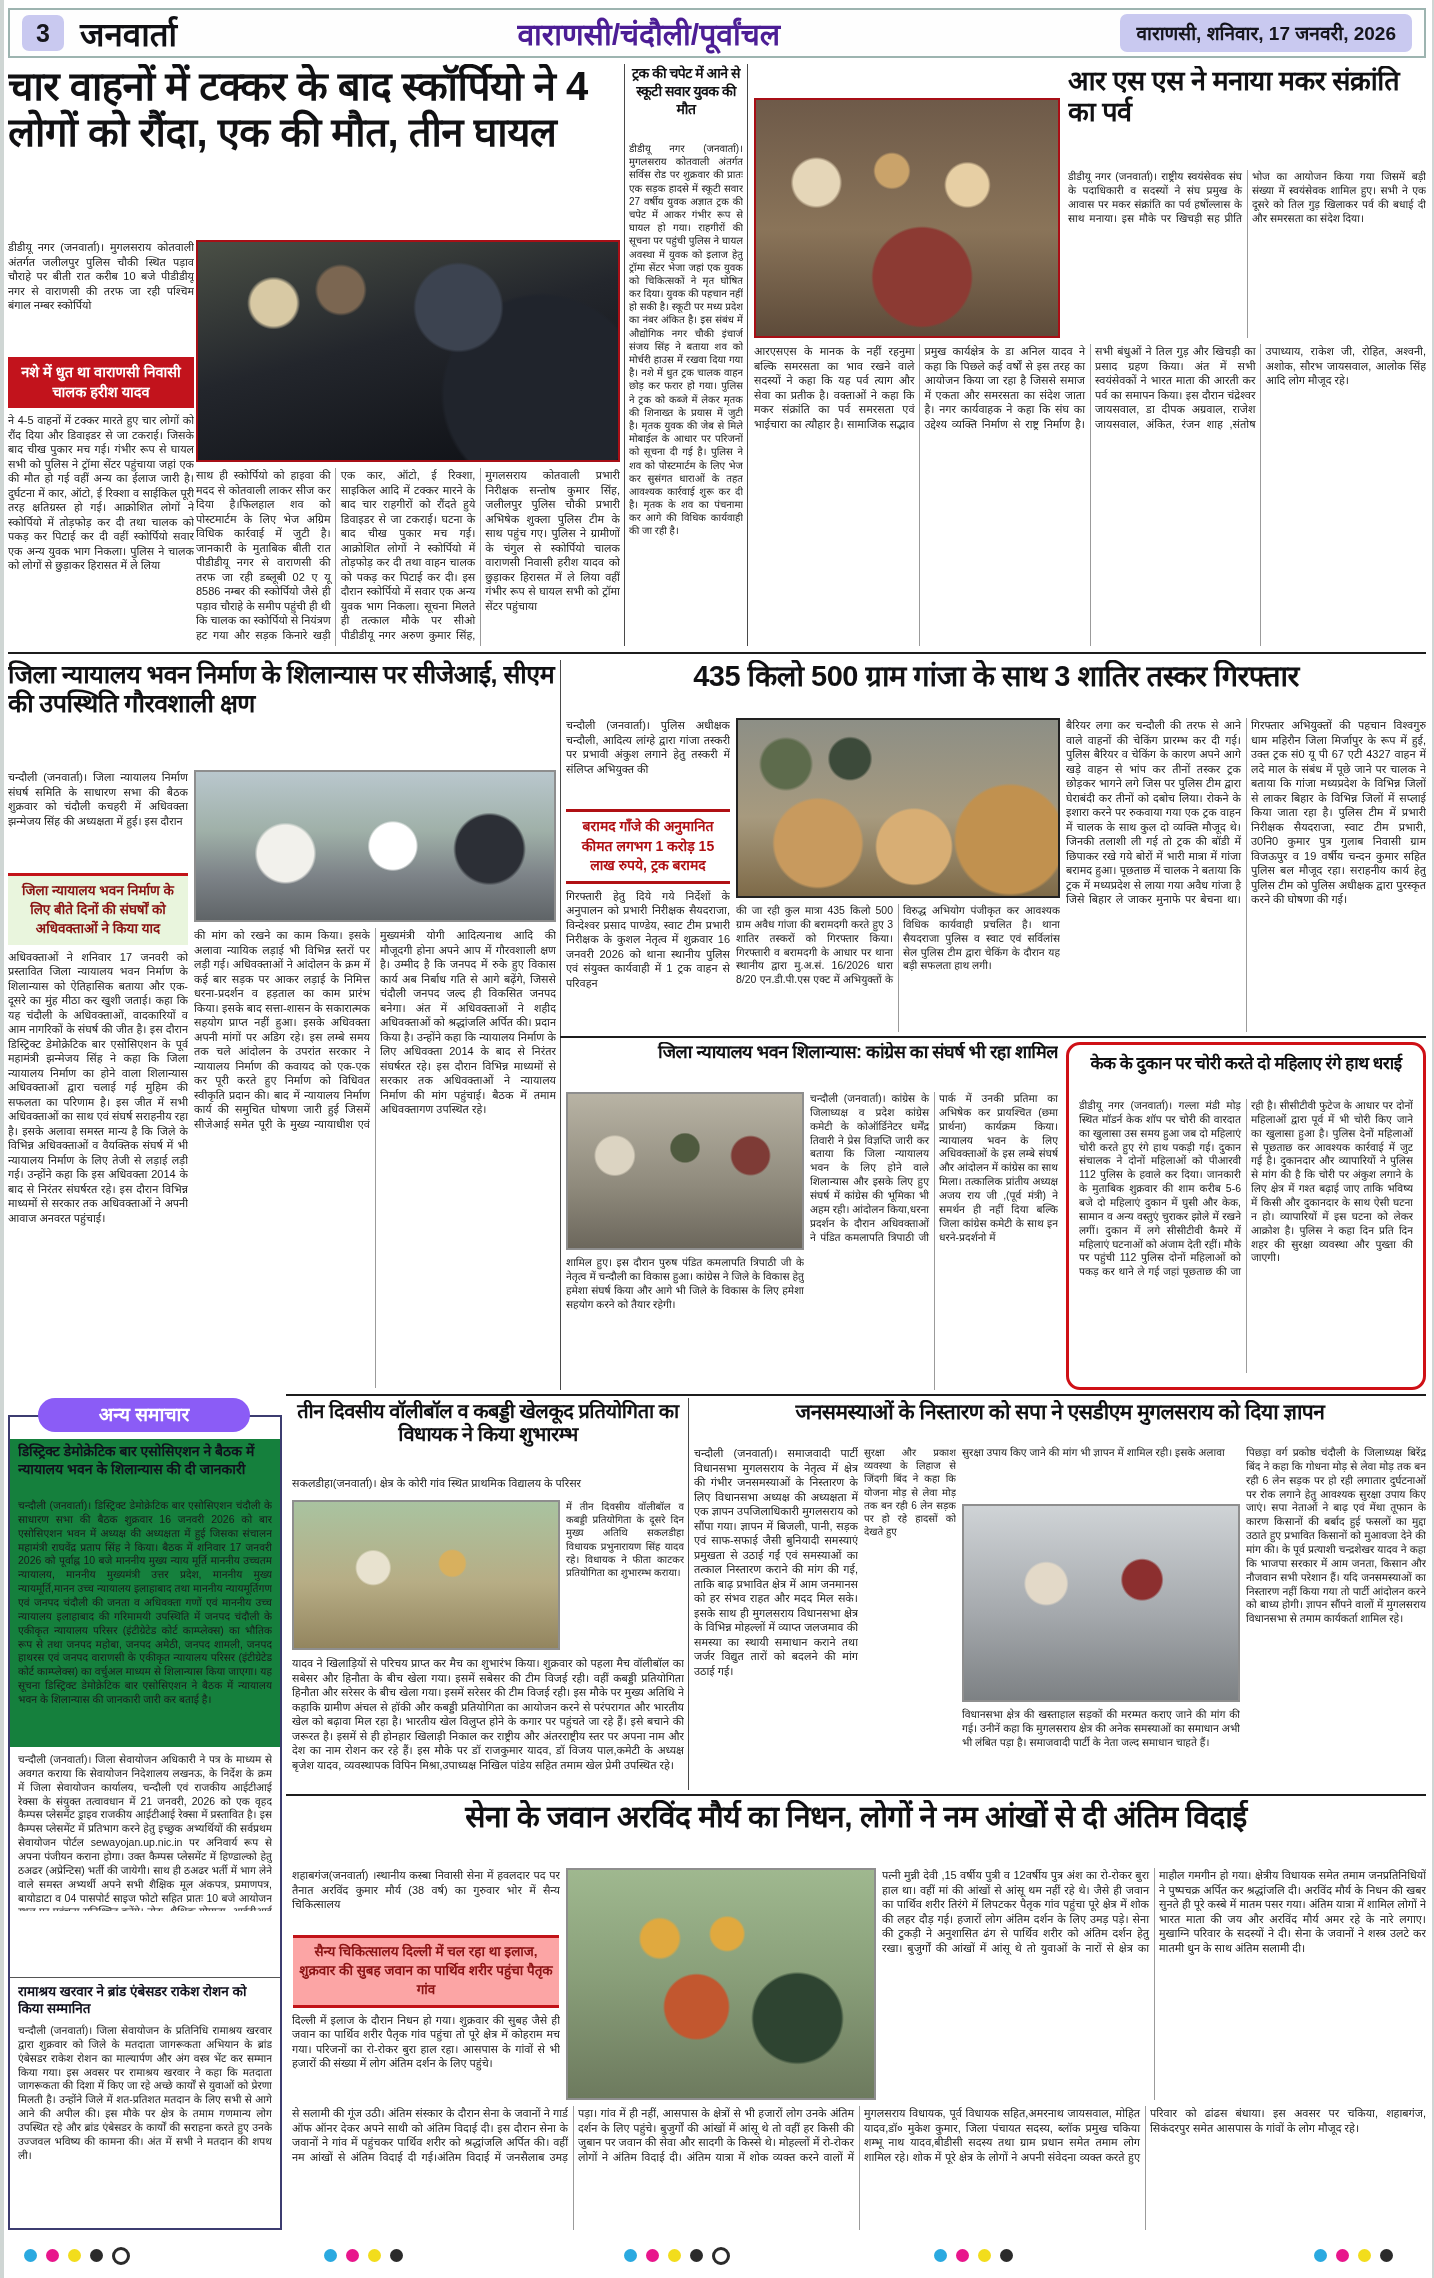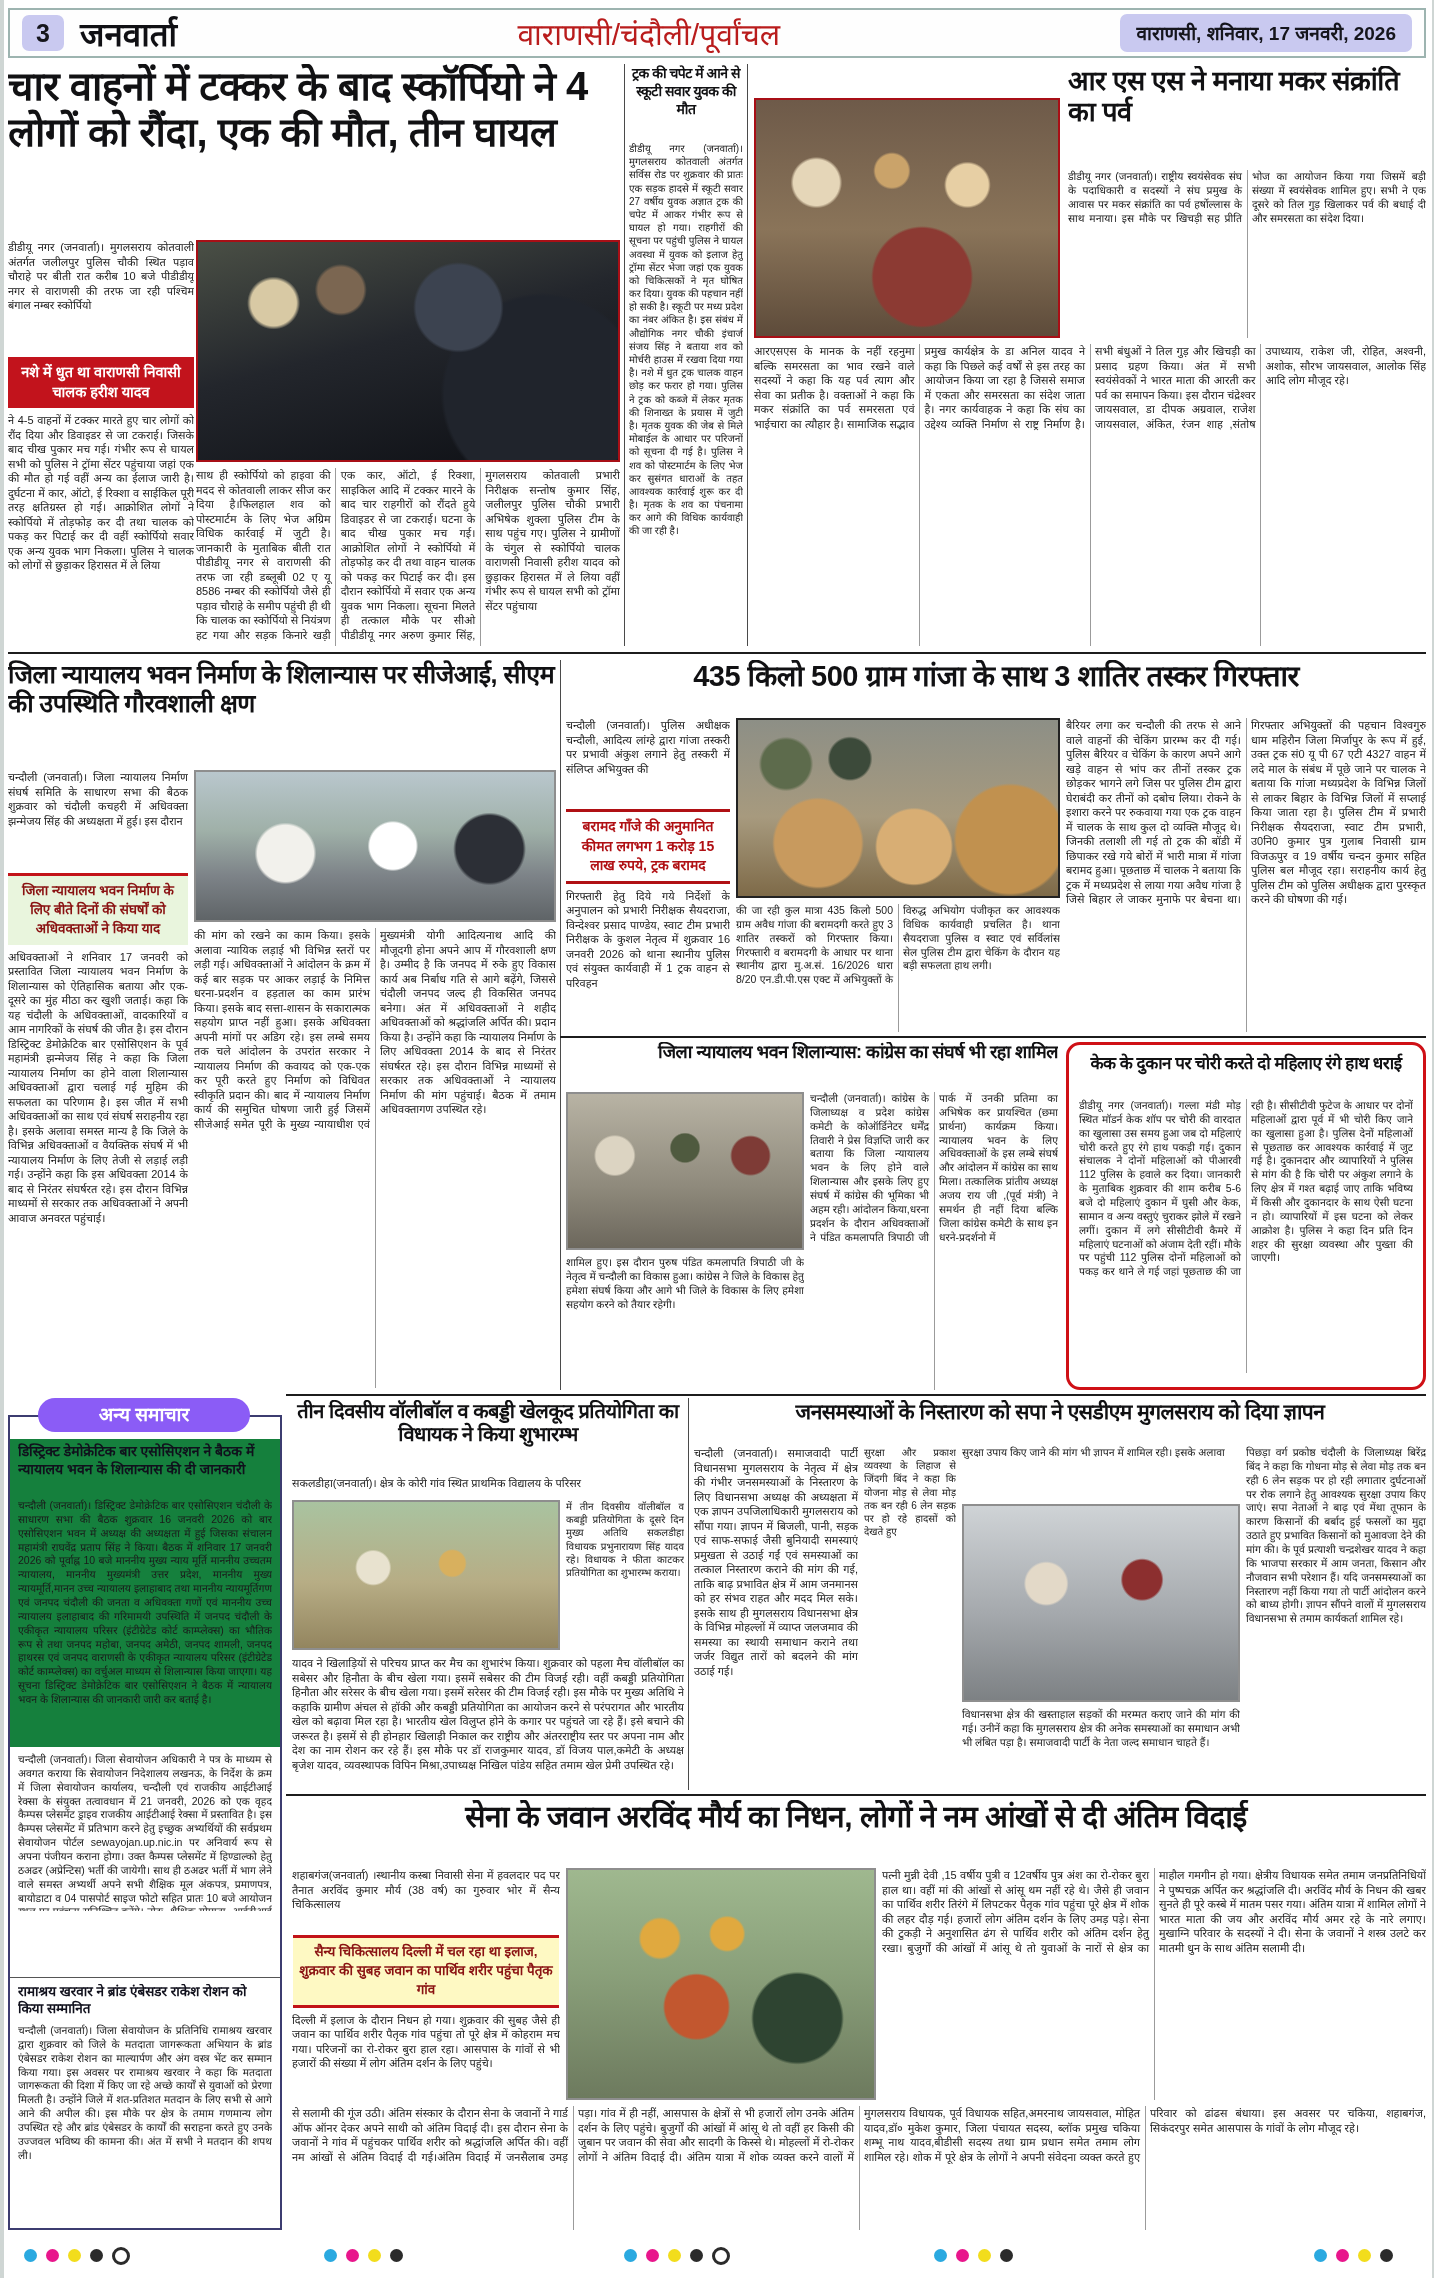--- a/index.html
+++ b/index.html
@@ -9,38 +9,38 @@
     overflow:hidden;
   }
   .abs{position:absolute;box-sizing:border-box;}
   .edge{background:#cfd6d4;}
   
   #masthead{left:8px;top:8px;width:1418px;height:50px;border:2px solid #9db4b0;
     display:flex;align-items:center;padding:0 12px;gap:16px;background:#fefefe;}
   .pgnum{width:42px;height:36px;background:#c9c9f0;border-radius:7px;display:flex;
     align-items:center;justify-content:center;font-size:25px;font-weight:bold;color:#15151c;}
   .paper{font-size:33px;font-weight:bold;color:#101014;letter-spacing:0;}
-  .sec-title{flex:1;text-align:center;font-size:30px;font-weight:normal;color:#b91c1c;}
+  .sec-title{flex:1;text-align:center;font-size:30px;font-weight:bold;color:#4c1d95;}
   .date-box{background:#c9c9f0;border-radius:7px;padding:6px 16px;font-size:19px;font-weight:bold;color:#15151c;}
   
   .hl{font-weight:bold;color:#111113;line-height:1.14;overflow:hidden;letter-spacing:-0.5px;}
   .bd{font-size:11px;line-height:1.32;text-align:justify;color:#1a1a1a;overflow:hidden;}
   .cols2{column-count:2;column-gap:10px;column-rule:1px solid #9b9b9b;}
   .cols3{column-count:3;column-gap:10px;column-rule:1px solid #9b9b9b;}
   .cols4{column-count:4;column-gap:10px;column-rule:1px solid #9b9b9b;}
   .rule{background:#1c1c1c;}
   .vline{background:#4a4a4a;width:1px;}
   
   .redbox{background:#c2131c;color:#ffffff;font-weight:bold;font-size:14.5px;line-height:1.35;
     text-align:center;padding:6px 4px;margin:5px 0;}
   .greenbox{background:#e9f5dd;color:#8a1212;font-weight:bold;font-size:13.5px;line-height:1.4;
     text-align:center;padding:6px 4px;margin:5px 0;border-top:3px solid #c21318;}
   .ganjabox{background:#ffffff;color:#b01014;font-weight:bold;font-size:14px;line-height:1.4;
     text-align:center;padding:5px 2px;margin:5px 0;border-top:3px solid #b01014;border-bottom:3px solid #b01014;}
-  .armybox{background:#fef9c3;color:#8a1212;font-weight:bold;font-size:13.5px;line-height:1.4;
+  .armybox{background:#fca5a5;color:#8a1212;font-weight:bold;font-size:13.5px;line-height:1.4;
     text-align:center;padding:5px 3px;margin:5px 1px;border-top:3px solid #c21318;border-bottom:3px solid #c21318;}
   .flexcol{display:flex;flex-direction:column;}
   .fill{flex:1;min-height:0;}
   
   .photo{border:2px solid #8e8e8e;}
   .ph-red{border:2px solid #a80f16;}
   .ph-dark{border:2px solid #222;}
   .p-accident{background:
     radial-gradient(circle at 18% 28%,#d8c9a4 0 6%,transparent 7%),
     radial-gradient(circle at 34% 22%,#7b6651 0 7%,transparent 8%),

